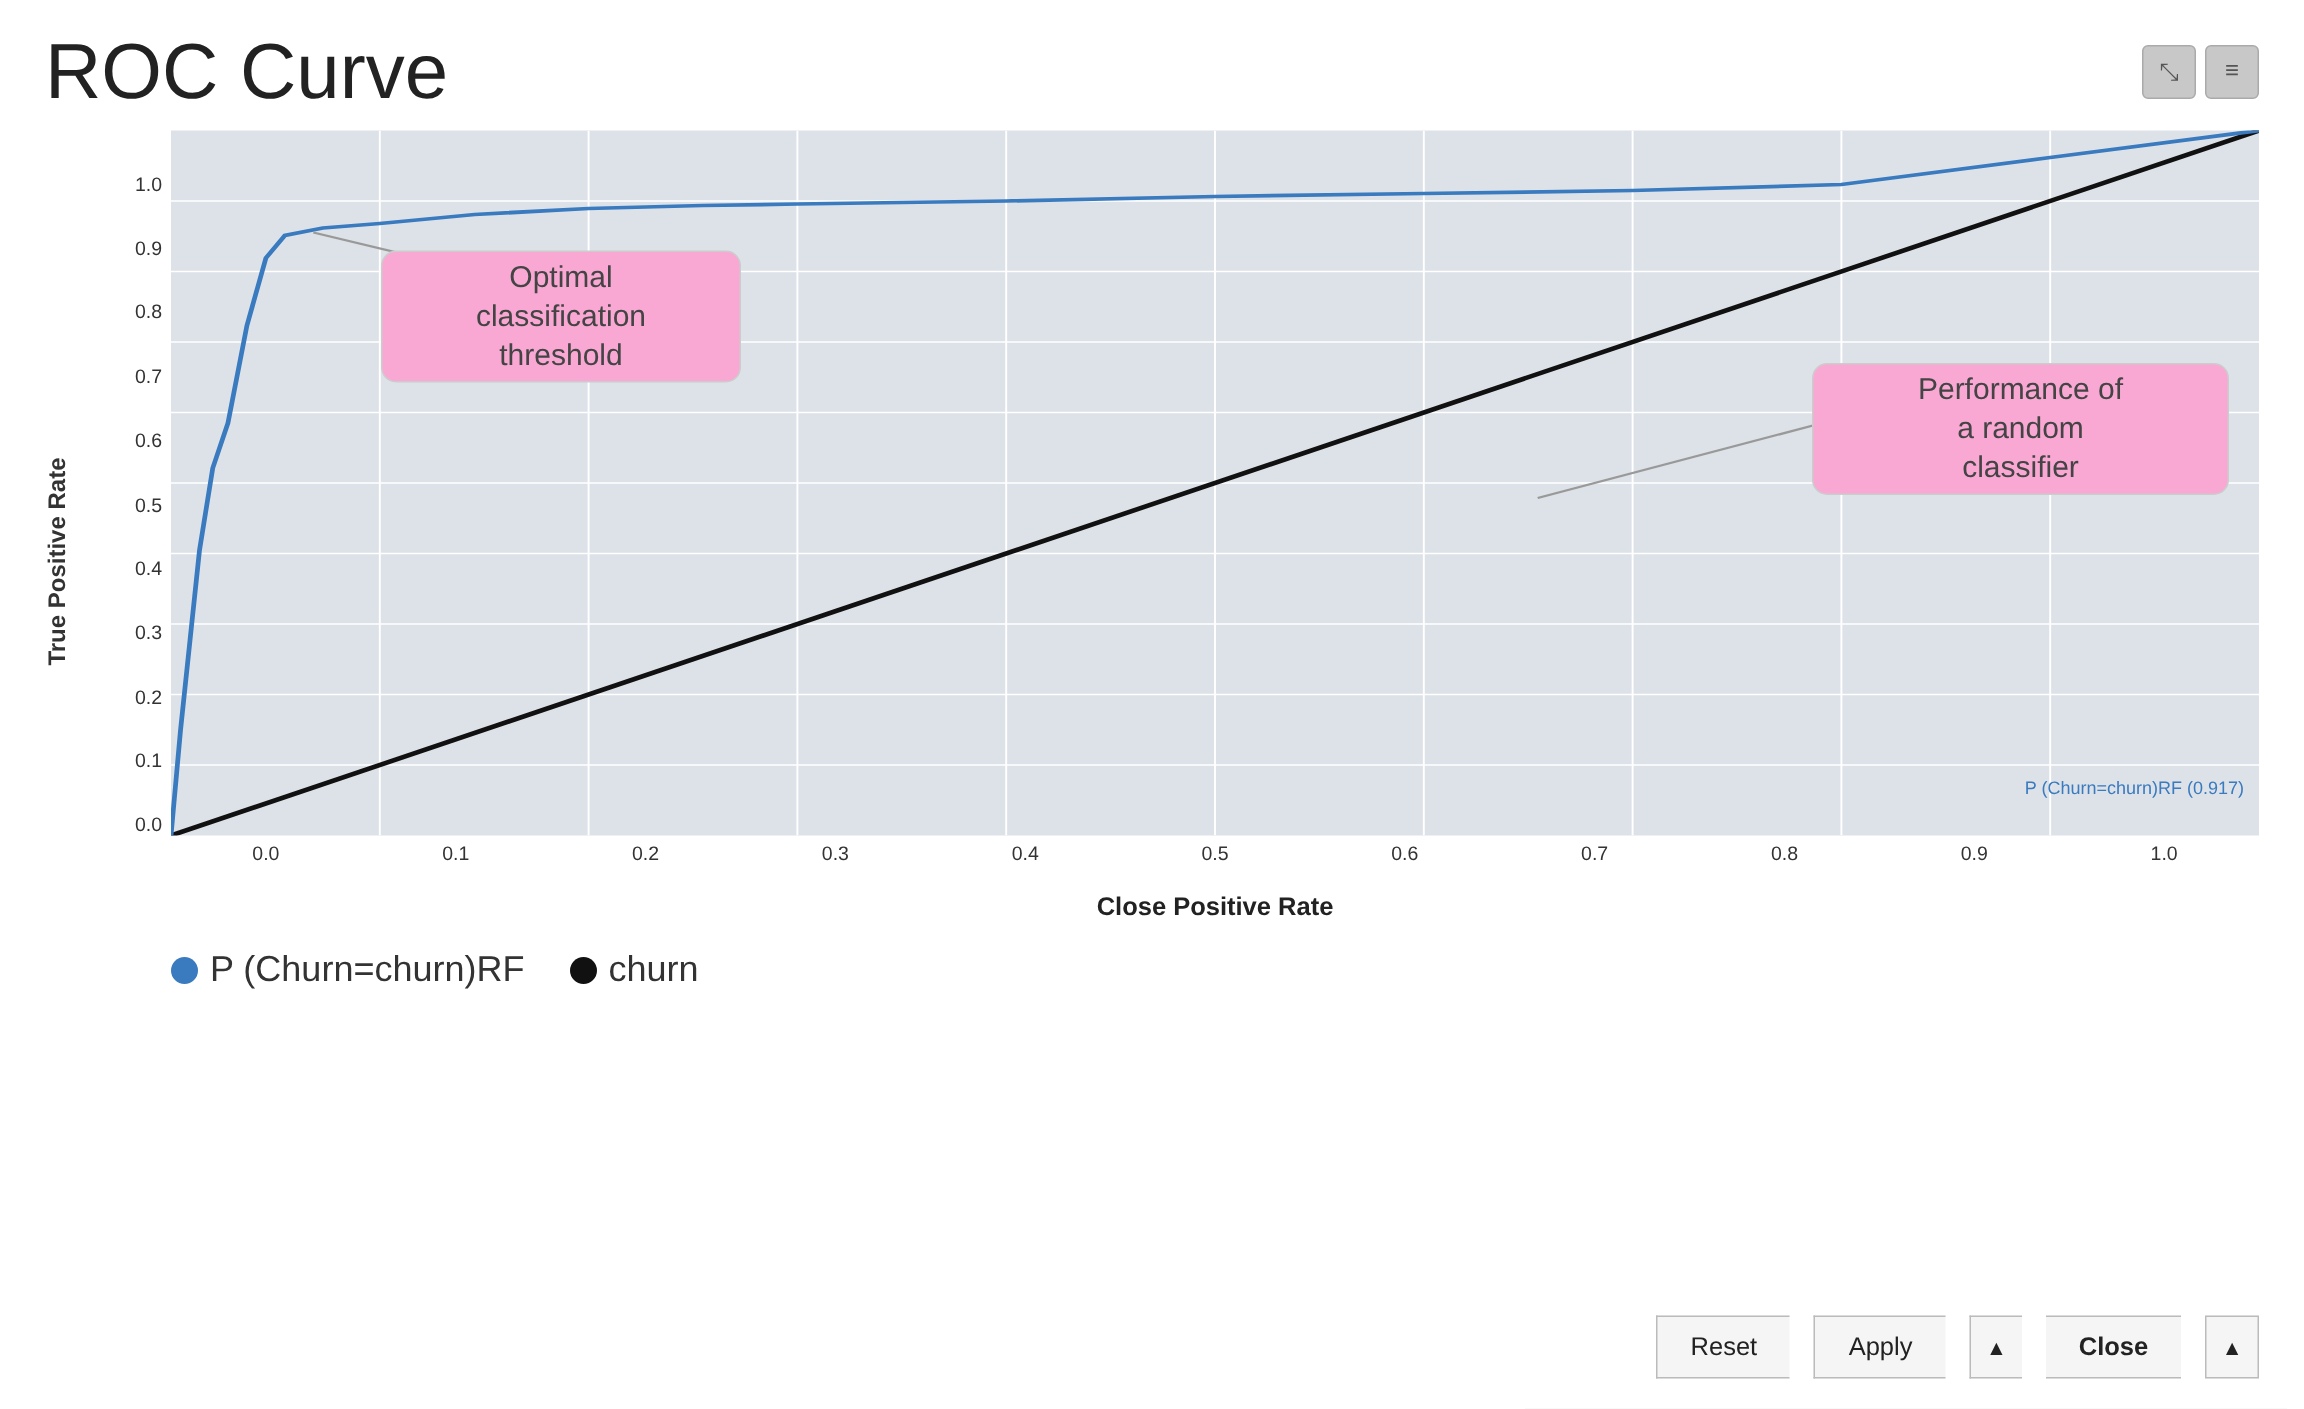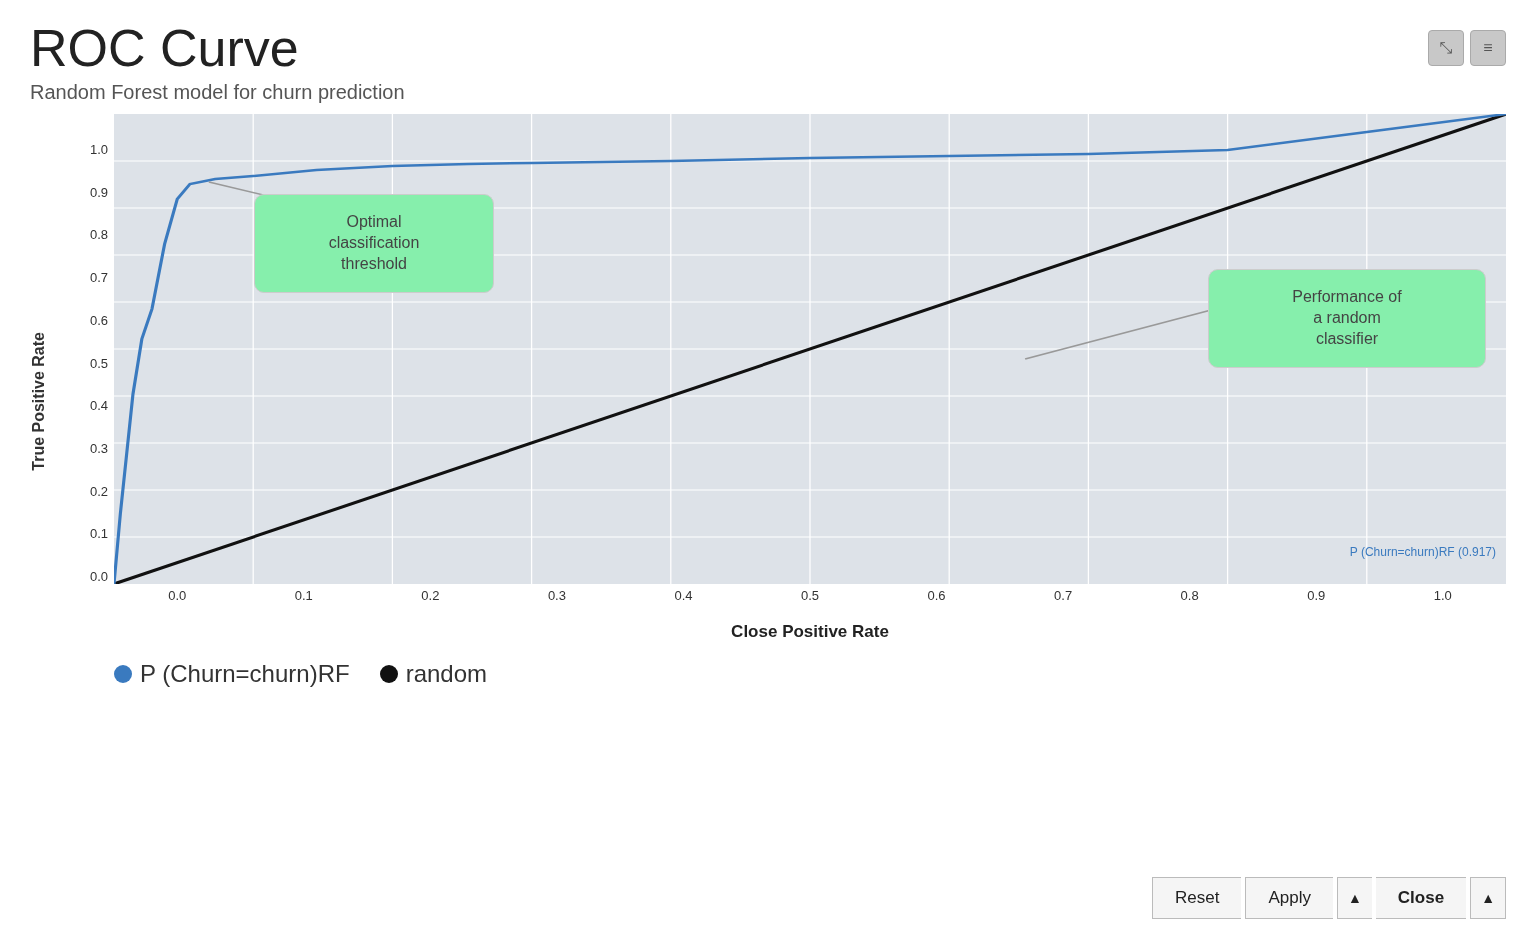--- a/index.html
+++ b/index.html
@@ -135,25 +135,25 @@
       text-align: center;
       font-size: 17px;
       font-weight: bold;
       color: #222;
       margin-top: 8px;
       margin-left: 60px;
     }
     
     .annotation-box {
       position: absolute;
-      background: #86efac;
+      background: #f9a8d4;
       border: 1px solid #ccc;
       border-radius: 10px;
-      padding: 17px 18px;
-      font-size: 16px;
+      padding: 4px 18px;
+      font-size: 20px;
       color: #444;
       text-align: center;
       line-height: 1.3;
     }
     .annotation-optimal {
       left: 200px;
       top: 80px;
       width: 240px;
     }
     .annotation-random {
@@ -190,21 +190,21 @@
       height: 18px;
       border-radius: 50%;
       display: inline-block;
     }
     
     .bottom-toolbar {
       position: absolute;
       bottom: 20px;
       right: 30px;
       display: flex;
-      gap: 4px;
+      gap: 16px;
     }
     .toolbar-btn {
       padding: 10px 22px;
       font-size: 17px;
       border: 1px solid #bbb;
       background: #f5f5f5;
       color: #222;
       cursor: pointer;
       border-right: none;
     }
@@ -222,21 +222,20 @@
     }
   </style>
 </head>
 <body>
 
 <div class="main-container">
 
   <div class="header-area">
     <div class="title-block">
       <div class="chart-title">ROC Curve</div>
-      <div class="chart-subtitle">Random Forest model for churn prediction</div>
     </div>
     <div class="header-icons">
       <div class="header-icon-btn">⤡</div>
       <div class="header-icon-btn">≡</div>
     </div>
   </div>
 
   <div class="chart-wrapper">
     <div class="y-axis-label">True Positive Rate</div>
     <div class="chart-inner">
@@ -340,21 +339,21 @@
 
       <div class="x-axis-label">Close Positive Rate</div>
 
       <div class="legend-area">
         <div class="legend-item">
           <span class="legend-dot" style="background:#3a7abf;"></span>
           <span>P (Churn=churn)RF</span>
         </div>
         <div class="legend-item">
           <span class="legend-dot" style="background:#111;"></span>
-          <span>random</span>
+          <span>churn</span>
         </div>
       </div>
     </div>
   </div>
 
   <div class="bottom-toolbar">
     <button class="toolbar-btn">Reset</button>
     <button class="toolbar-btn">Apply</button>
     <button class="toolbar-arrow">▲</button>
     <button class="toolbar-btn" style="border-left: none; border-right: none; font-weight: bold;">Close</button>

